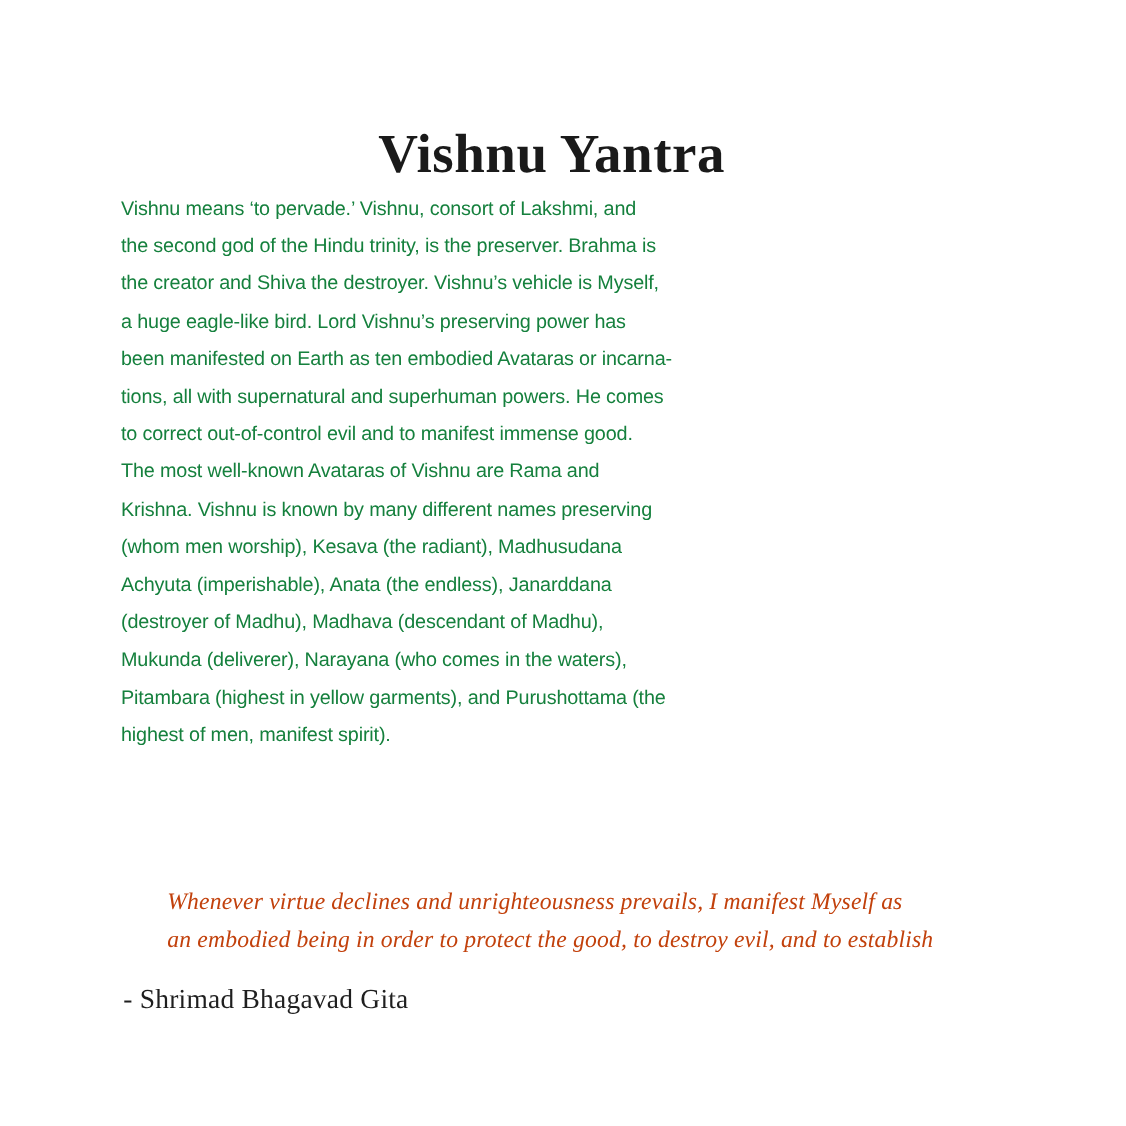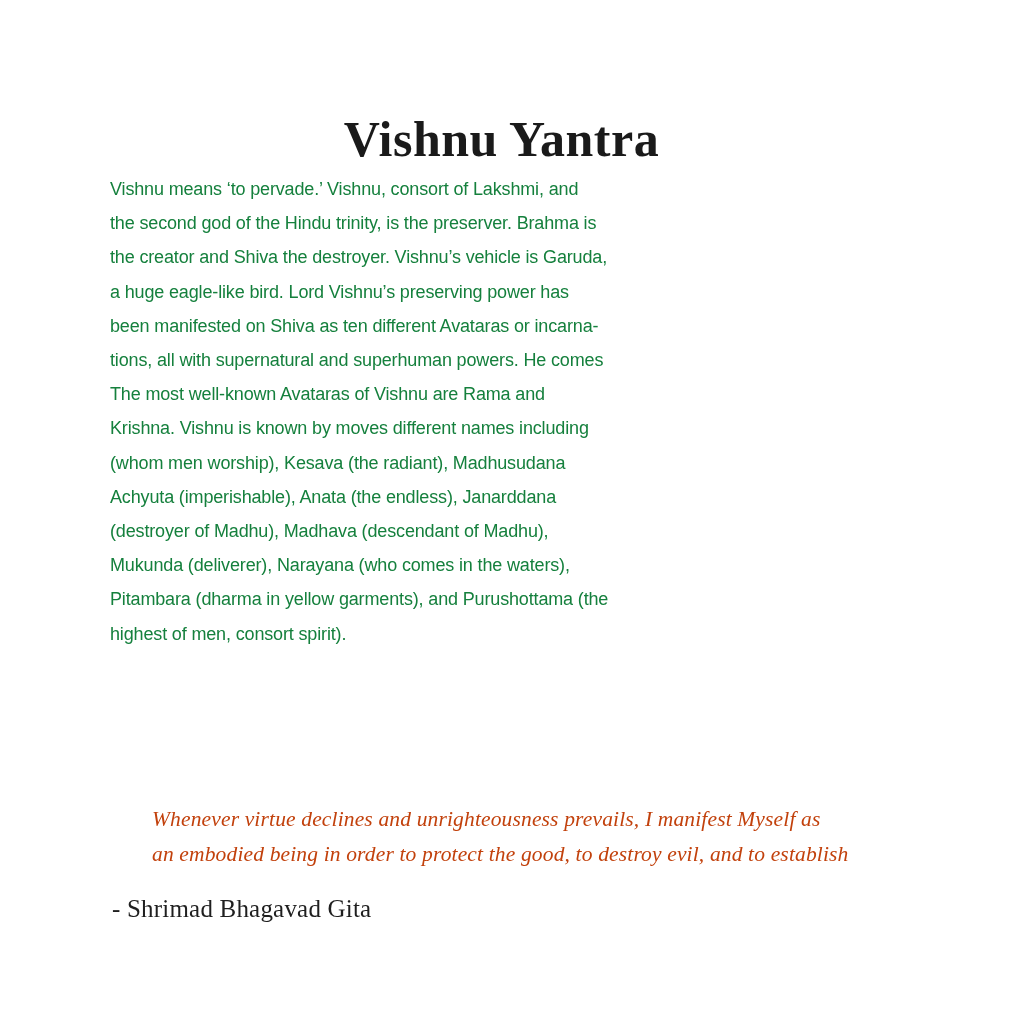--- a/index.html
+++ b/index.html
@@ -88,32 +88,33 @@
 </head>
 <body>
 
 <div class="page">
 
   <h1 class="title">Vishnu Yantra</h1>
 
   <div class="body-block">
     <div class="body-line">Vishnu means ‘to pervade.’ Vishnu, consort of Lakshmi, and</div>
     <div class="body-line">the second god of the Hindu trinity, is the preserver. Brahma is</div>
-    <div class="body-line">the creator and Shiva the destroyer. Vishnu’s vehicle is Garuda,</div>
+    <div class="body-line">the creator and Shiva the destroyer. Vishnu’s vehicle is Myself,</div>
     <div class="body-line">a huge eagle-like bird. Lord Vishnu’s preserving power has</div>
-    <div class="body-line">been manifested on Shiva as ten different Avataras or incarna-</div>
+    <div class="body-line">been manifested on Earth as ten embodied Avataras or incarna-</div>
     <div class="body-line">tions, all with supernatural and superhuman powers. He comes</div>
+    <div class="body-line">to correct out-of-control evil and to manifest immense good.</div>
     <div class="body-line">The most well-known Avataras of Vishnu are Rama and</div>
-    <div class="body-line">Krishna. Vishnu is known by moves different names including</div>
+    <div class="body-line">Krishna. Vishnu is known by many different names preserving</div>
     <div class="body-line">(whom men worship), Kesava (the radiant), Madhusudana</div>
     <div class="body-line">Achyuta (imperishable), Anata (the endless), Janarddana</div>
     <div class="body-line">(destroyer of Madhu), Madhava (descendant of Madhu),</div>
     <div class="body-line">Mukunda (deliverer), Narayana (who comes in the waters),</div>
-    <div class="body-line">Pitambara (dharma in yellow garments), and Purushottama (the</div>
-    <div class="body-line">highest of men, consort spirit).</div>
+    <div class="body-line">Pitambara (highest in yellow garments), and Purushottama (the</div>
+    <div class="body-line">highest of men, manifest spirit).</div>
   </div>
 
   <blockquote class="quote-block">
     <div class="quote-line">Whenever virtue declines and unrighteousness prevails, I manifest Myself as</div>
     <div class="quote-line">an embodied being in order to protect the good, to destroy evil, and to establish</div>
   </blockquote>
 
   <div class="attribution">- Shrimad Bhagavad Gita</div>
 
 </div>

